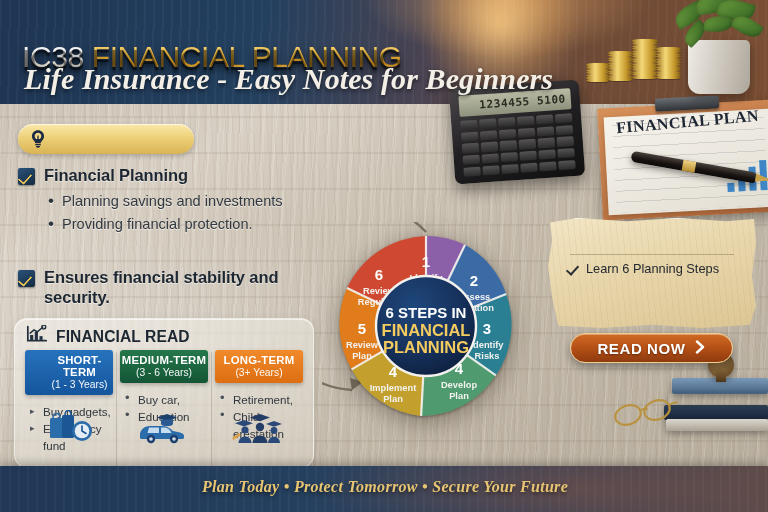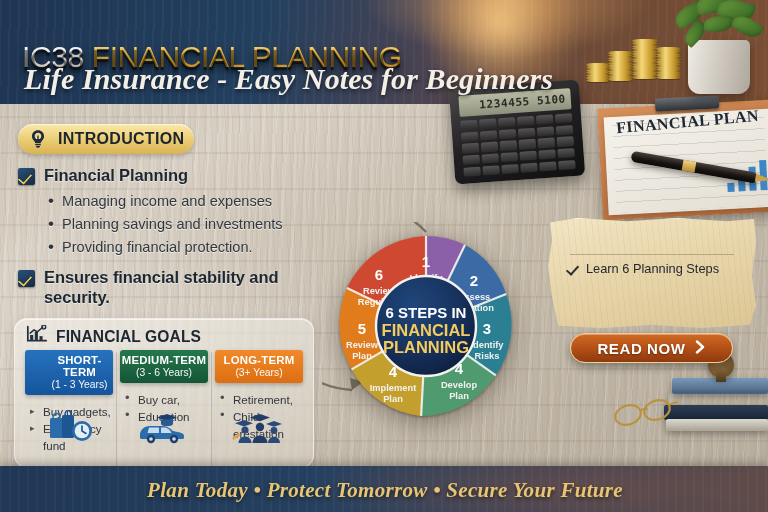--- a/index.html
+++ b/index.html
@@ -268,21 +268,21 @@
       linear-gradient(94deg,#203755 0%,#25405f 40%,#3f4356 68%,#5c4a49 100%);
     box-shadow:0 -3px 8px rgba(0,0,0,.25);
   }
   .footer::after{
     content:""; position:absolute; inset:0;
     background:repeating-linear-gradient(90deg, rgba(255,255,255,.03) 0 2px, transparent 2px 9px);
   }
   .footer-text{
     position:absolute; left:0; right:18px; top:12px; text-align:center; z-index:2;
     font-family:"Liberation Serif", serif; font-style:italic; font-weight:700;
-    font-size:21px; color:#e8c572; letter-spacing:.3px;
+    font-size:16px; color:#e8c572; letter-spacing:.3px;
     text-shadow:0 2px 4px rgba(0,0,0,.55);
     padding-left:20px;
   }
 </style>
 </head>
 <body>
 
 <div id="poster">
 
   <div class="wood-tex"></div>
@@ -416,30 +416,28 @@
 
   <div class="intro-banner">
     <span class="bulb">
       <svg width="22" height="22" viewBox="0 0 24 24">
         <path d="M12 2.4c-3.7 0-6.6 2.9-6.6 6.5 0 2.4 1.3 4 2.4 5.2.7.8 1.1 1.4 1.2 2.2h6c.1-.8.5-1.4 1.2-2.2 1.1-1.2 2.4-2.8 2.4-5.2 0-3.6-2.9-6.5-6.6-6.5z" fill="#1b2c42"></path>
         <path d="M9 17.2h6v1.5H9zM9.6 19.6h4.8c-.4 1.3-1.3 2-2.4 2s-2-.7-2.4-2z" fill="#1b2c42"></path>
         <path d="M12 5.2c-2 0-3.6 1.6-3.6 3.6 0 1.3.6 2.3 1.4 3.2h4.4c.8-.9 1.4-1.9 1.4-3.2 0-2-1.6-3.6-3.6-3.6z" fill="#f6d98a"></path>
         <path d="M11.3 8.3h1.4v4.2h-1.4z" fill="#1b2c42"></path>
       </svg>
     </span>
-    <span class="intro-label">INTRODUCTION</span>
   </div>
 
   <div class="chk-row" style="left:18px; top:166px;">
     <span class="chkbox"></span>
     <span class="chk-title">Financial Planning</span>
   </div>
 
   <ul class="bullets" style="top:190px;">
-    <li>Managing income and expenses</li>
     <li>Planning savings and investments</li>
     <li>Providing financial protection.</li>
   </ul>
 
   <div class="chk-row" style="left:18px; top:268px; width:280px;">
     <span class="chkbox"></span>
     <span class="chk-title">Ensures financial stability and security.</span>
   </div>
 
   <div class="goals-card">
@@ -447,21 +445,21 @@
       <span>
         <svg width="22" height="19" viewBox="0 0 24 20">
           <path d="M2 1.5v15.2h20" stroke="#23303f" stroke-width="1.9" fill="none" stroke-linecap="round"></path>
           <rect x="4.5" y="10.5" width="3.4" height="5.4" fill="#23303f"></rect>
           <rect x="9.6" y="7" width="3.4" height="8.9" fill="#23303f"></rect>
           <rect x="14.7" y="11.8" width="3.4" height="4.1" fill="#23303f"></rect>
           <path d="M4.5 8.5l4.3-3.6 3.5 2.3 6-5.1" stroke="#23303f" stroke-width="1.6" fill="none" stroke-linecap="round" stroke-linejoin="round"></path>
           <circle cx="19.4" cy="1.8" r="2.1" fill="none" stroke="#23303f" stroke-width="1.5"></circle>
         </svg>
       </span>
-      <span class="goals-title">FINANCIAL GOALS</span>
+      <span class="goals-title">FINANCIAL READ</span>
     </div>
 
     <div class="goal-cols">
 
       <div class="goal-col">
         <div class="gcap" style="background:linear-gradient(180deg,#2772bd,#14559c);padding-left:21px;">
           <b>SHORT-TERM</b>
           <span>(1 - 3 Years)</span>
         </div>
         <ul class="gitems">

